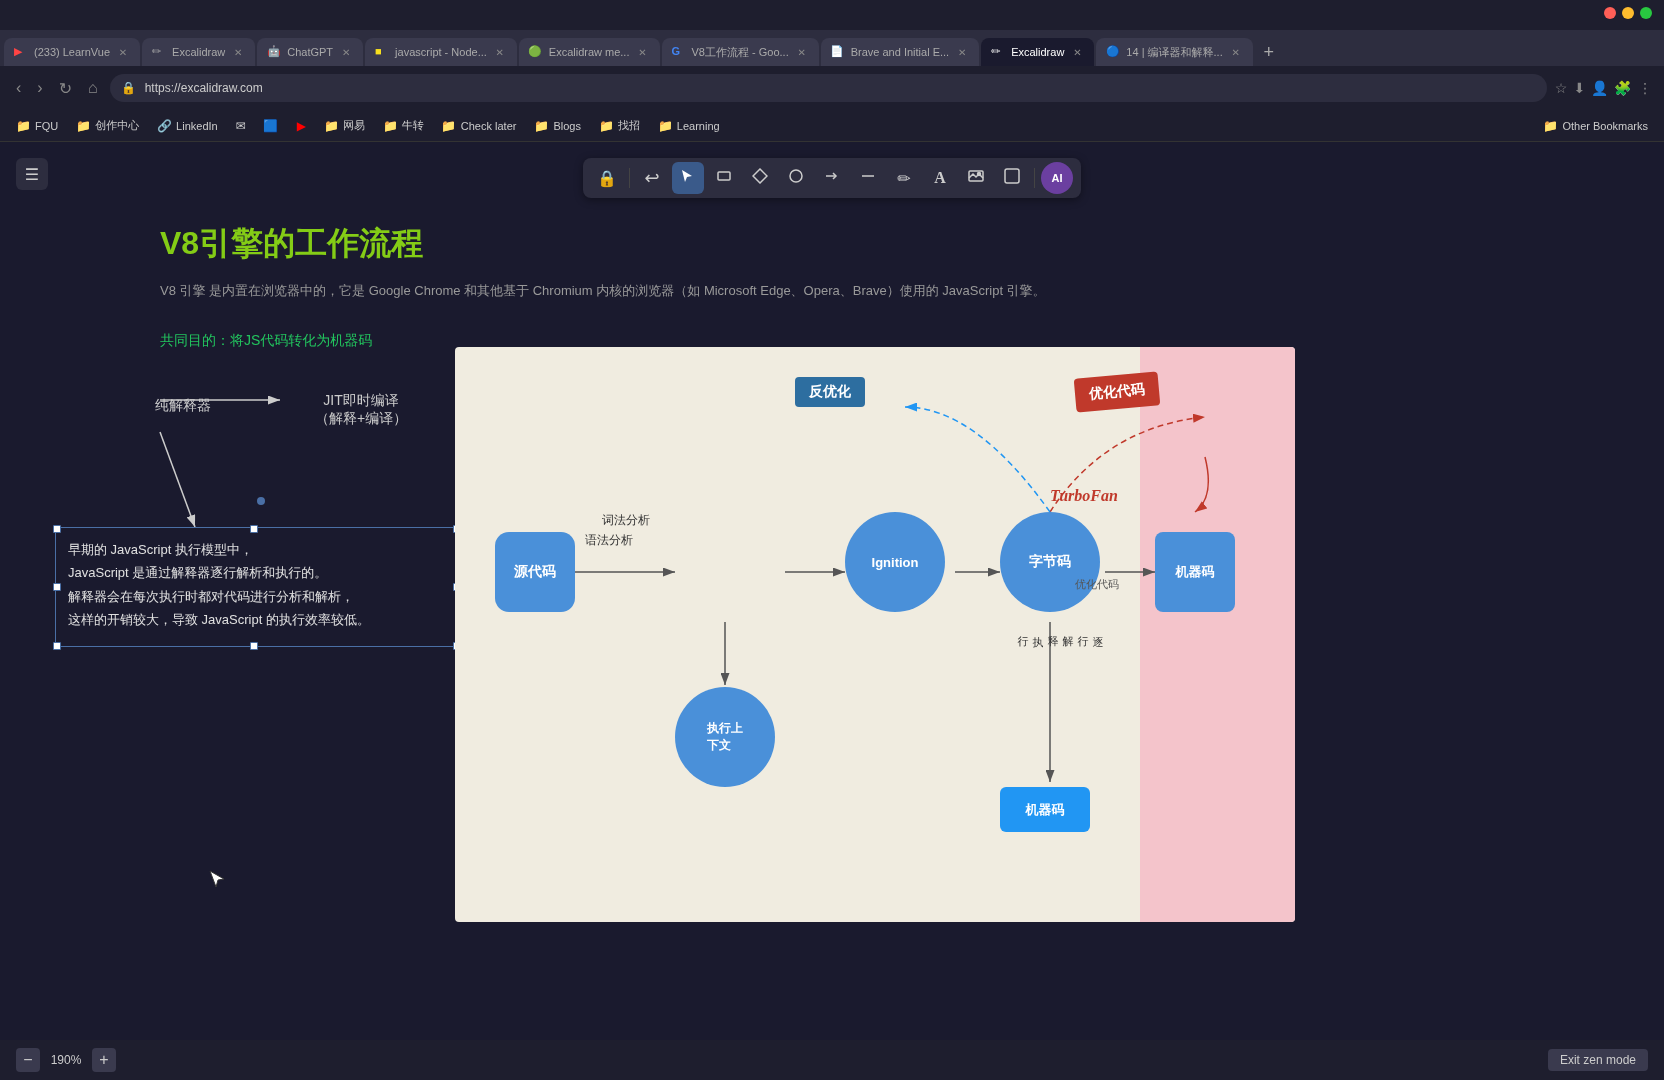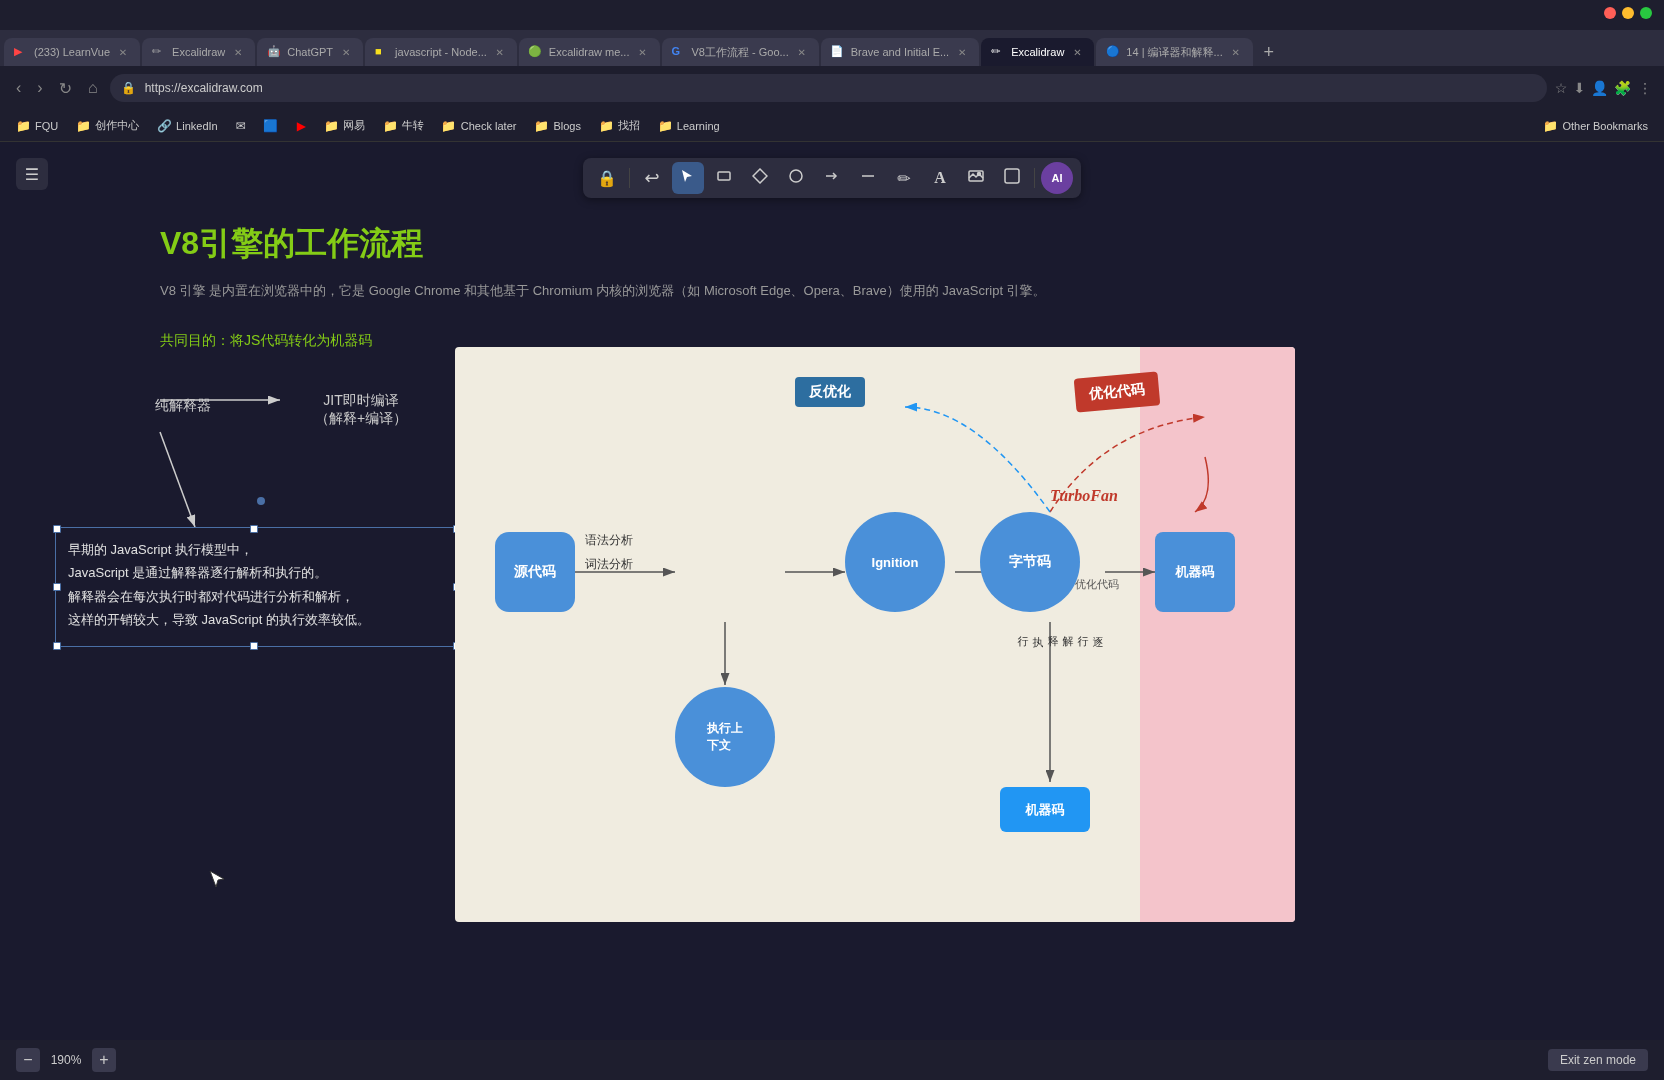--- a/index.html
+++ b/index.html
@@ -205,21 +205,21 @@
       color: #999;
       font-family: 'PingFang SC', 'Microsoft YaHei', sans-serif;
       max-width: 900px;
     }
 
     .goal-text {
       position: absolute;
       top: 190px;
       left: 160px;
       font-size: 14px;
-      color: #84cc16;
+      color: #22c55e;
       font-family: 'PingFang SC', 'Microsoft YaHei', sans-serif;
     }
 
     
     .interpreter-label {
       position: absolute;
       top: 255px;
       left: 155px;
       color: #ccc;
       font-size: 14px;
@@ -318,21 +318,21 @@
       display: flex; align-items: center; justify-content: center;
       color: #fff;
       font-size: 13px;
       font-weight: 600;
       font-family: 'PingFang SC', 'Microsoft YaHei', sans-serif;
     }
 
     .bytecode-circle {
       position: absolute;
       top: 165px;
-      left: 525px;
+      left: 545px;
       width: 100px; height: 100px;
       background: #4a90d9;
       border-radius: 50%;
       display: flex; align-items: center; justify-content: center;
       color: #fff;
       font-size: 14px;
       font-weight: 600;
       font-family: 'PingFang SC', 'Microsoft YaHei', sans-serif;
     }
 
@@ -799,21 +799,21 @@
       </div>
 
       <div class="optcode-box">
         <span>优化代码</span>
       </div>
 
       <div class="source-box">
         <span>源代码</span>
       </div>
 
-      <div class="diag-label" style="top:165px;left:130px;margin-top:44px;">
+      <div class="diag-label" style="top:165px;left:147px;">
         <span>词法分析</span>
       </div>
 
       <div class="diag-label" style="top:185px;left:130px;">
         <span>语法分析</span>
       </div>
 
 
       <div class="ignition-circle">
         <span>Ignition</span>

